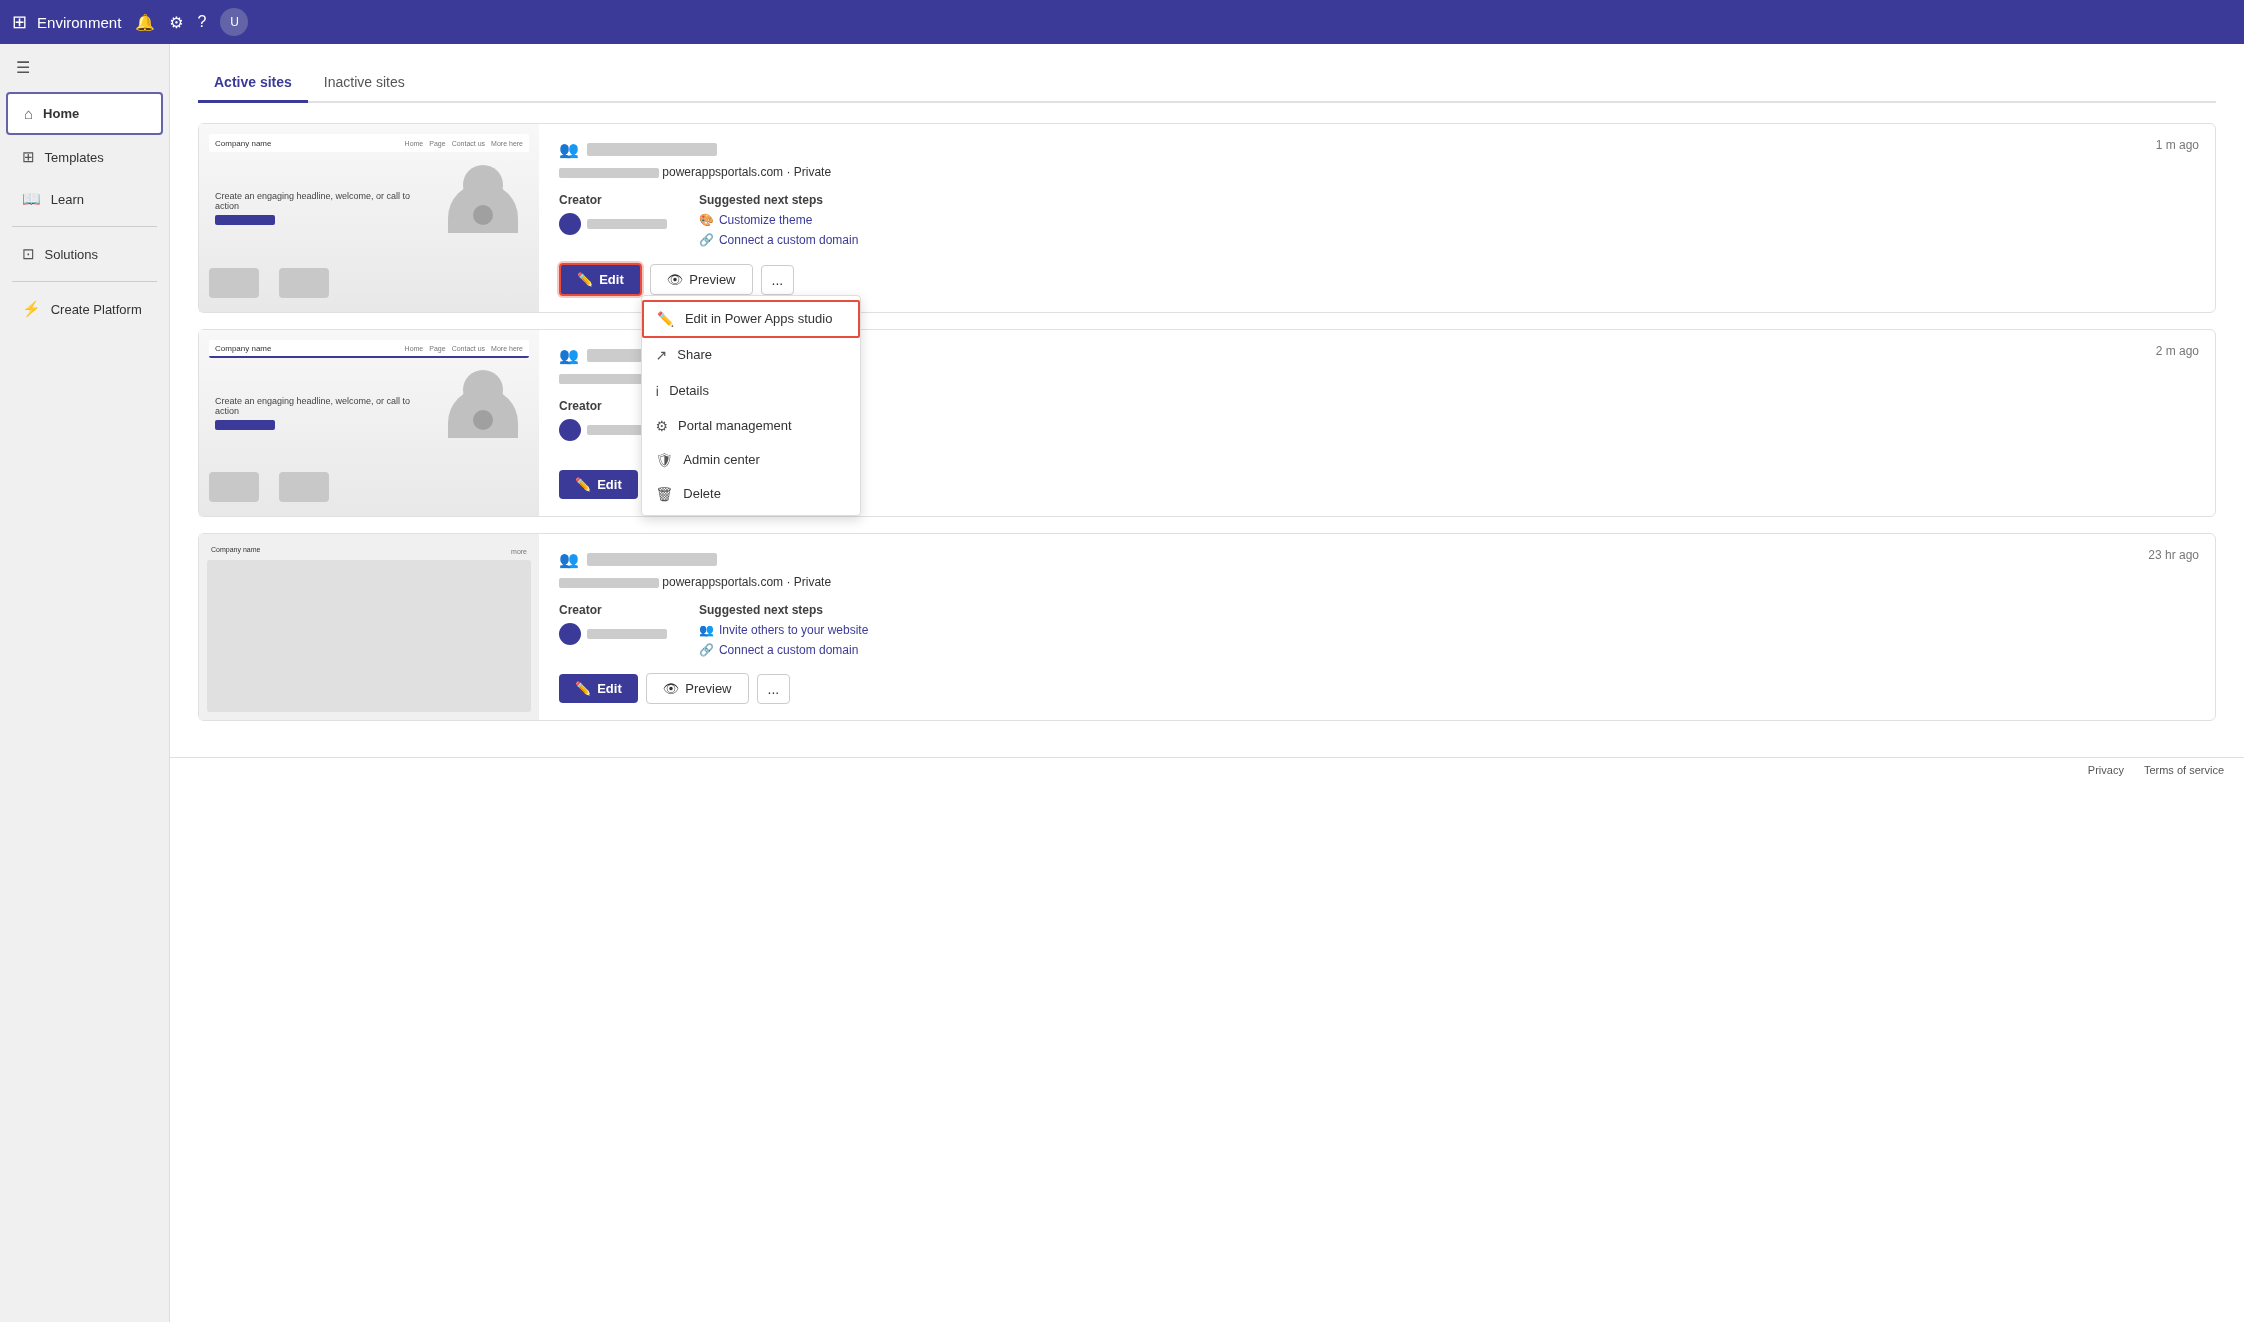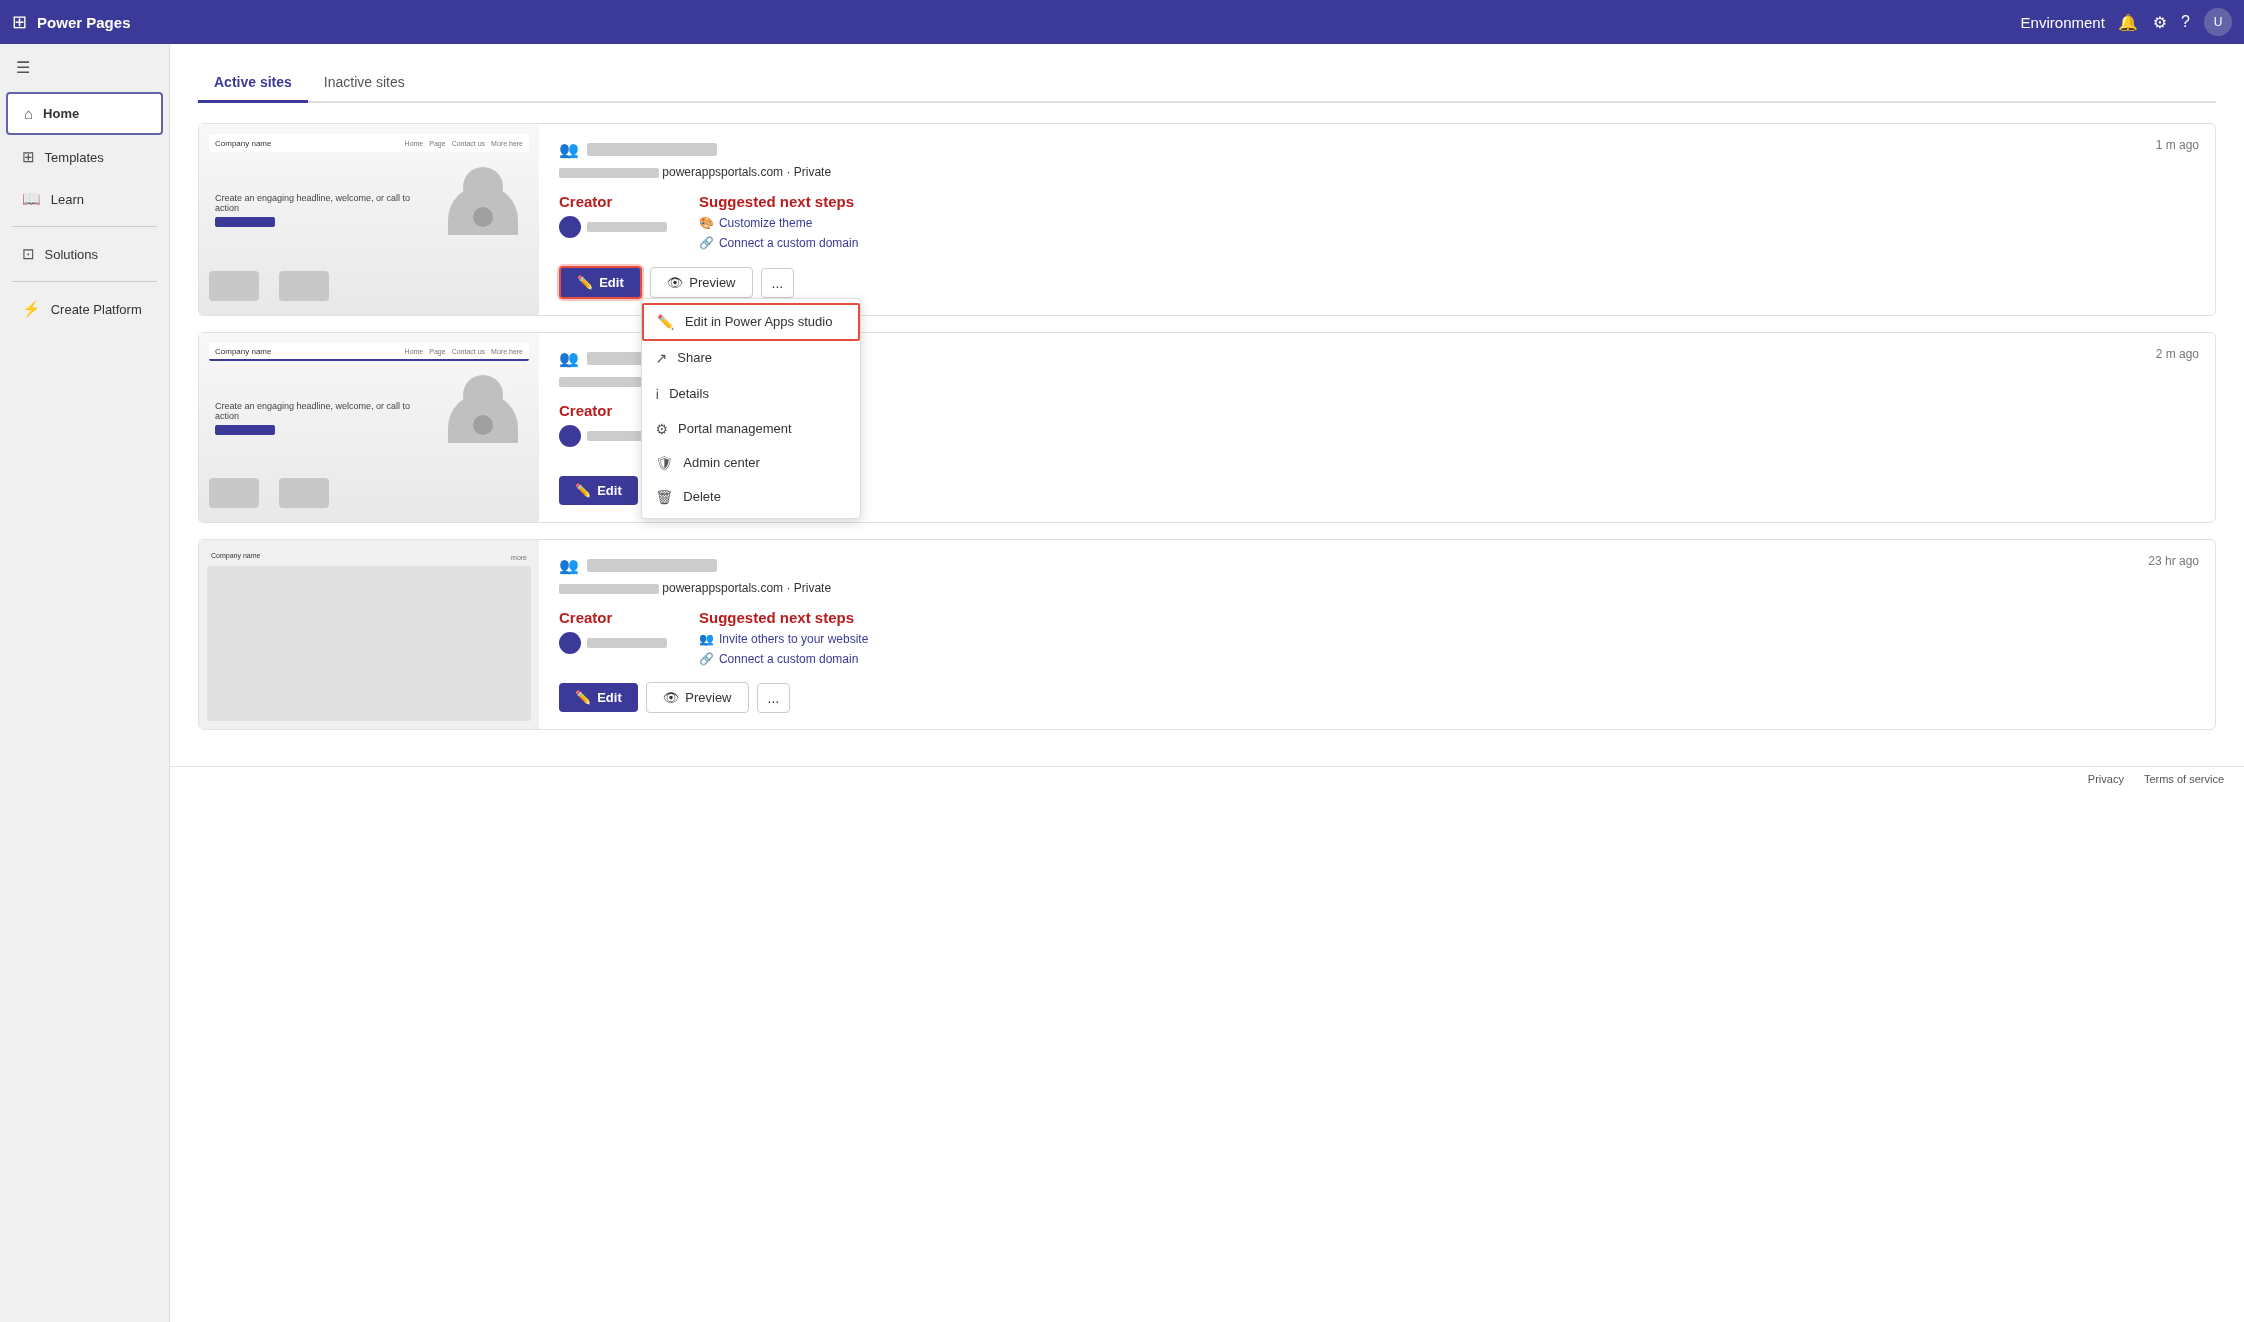--- a/index.html
+++ b/index.html
@@ -91,21 +91,21 @@
       position: relative;
     }
 
     .site-info { flex: 1; padding: 16px 20px; position: relative; }
     .site-time { position: absolute; top: 14px; right: 16px; font-size: 12px; color: #777; }
     .site-title-row { display: flex; align-items: center; gap: 8px; margin-bottom: 6px; }
     .site-url { font-size: 12px; color: #555; }
     .site-url span { color: #333; }
     .site-meta { display: flex; gap: 32px; margin-top: 14px; }
     .site-meta-section { display: flex; flex-direction: column; gap: 6px; }
-    .site-meta-label { font-size: 15px; color: #b91c1c; font-weight: 600; }
+    .site-meta-label { font-size: 12px; color: #404040; font-weight: 600; }
     .site-step { font-size: 12px; color: #3b3a98; cursor: pointer; display: flex; align-items: center; gap: 5px; }
     .site-actions { display: flex; align-items: center; gap: 8px; margin-top: 16px; }
     .btn-edit {
       display: flex; align-items: center; gap: 6px;
       background: #3b3a98; color: white;
       border: none; border-radius: 4px;
       padding: 7px 16px; font-size: 13px; cursor: pointer;
       font-weight: 600;
     }
     .btn-edit.highlighted { border: 2px solid #e74c3c; box-shadow: 0 0 0 2px rgba(231,76,60,0.3); }
@@ -158,21 +158,20 @@
       position: relative;
     }
 
     .blurred-block { background: #ccc; border-radius: 2px; display: inline-block; }
   </style>
 </head>
 <body>
 
 <div class="topbar">
   <span class="topbar-apps-icon">⊞</span>
-  <span class="topbar-title">Power Pages</span>
   <div class="topbar-icons">
     <span class="topbar-env">Environment</span>
     <button class="topbar-icon-btn">🔔</button>
     <button class="topbar-icon-btn">⚙</button>
     <button class="topbar-icon-btn">?</button>
     <div class="topbar-avatar">U</div>
   </div>
 </div>
 
 <div class="main-layout">

